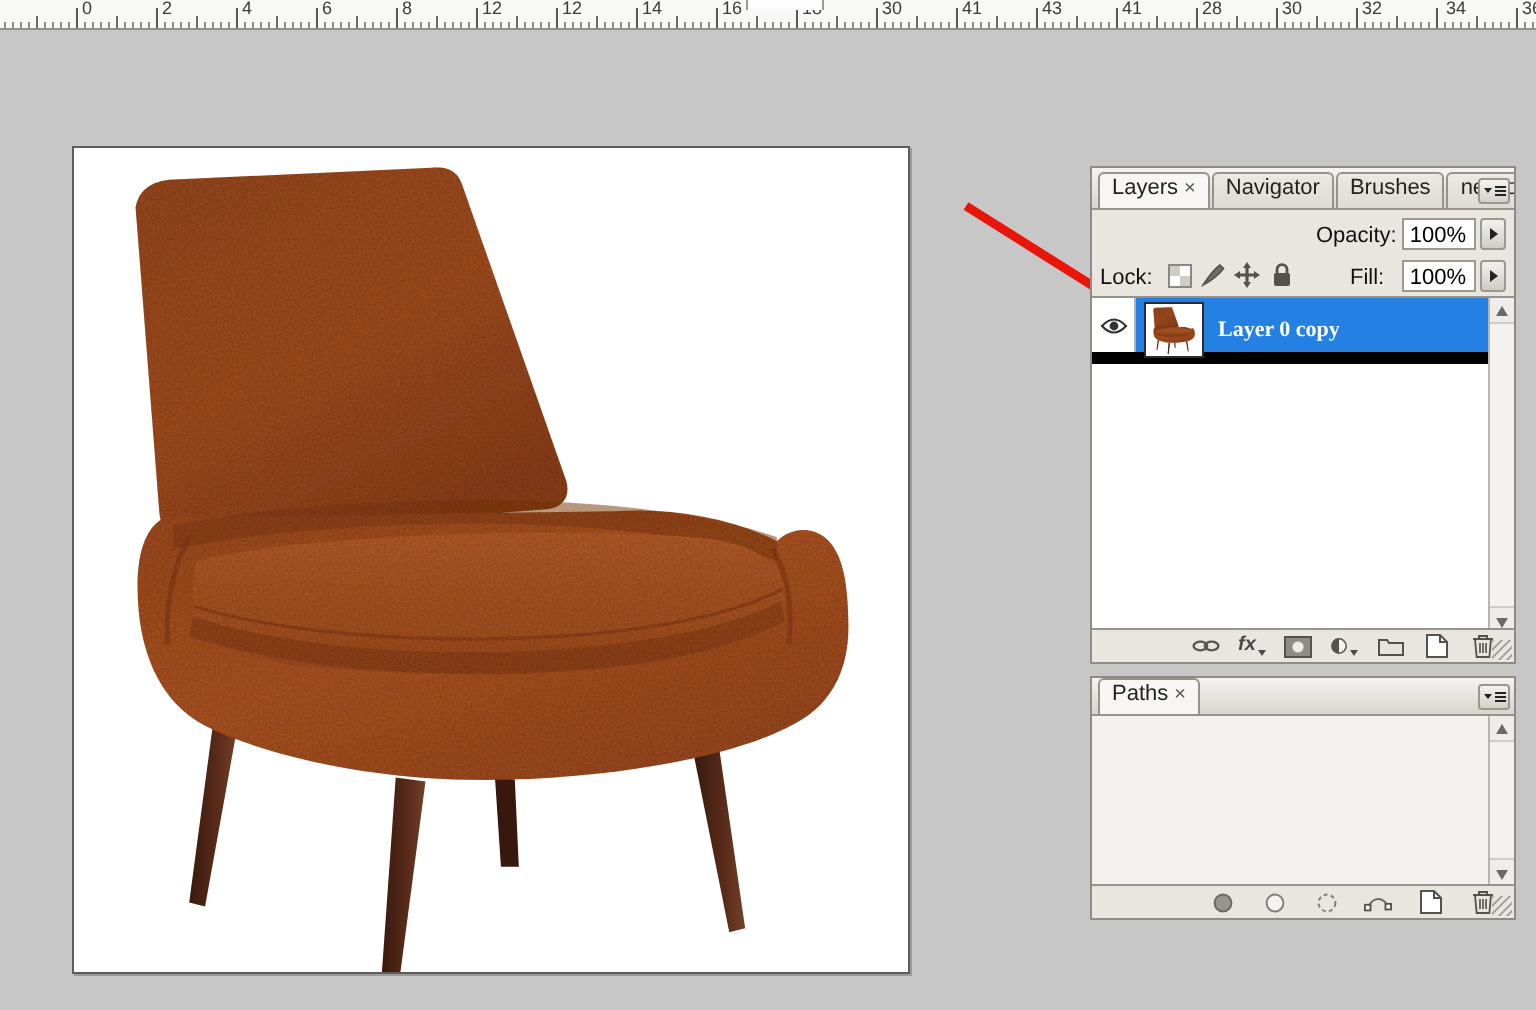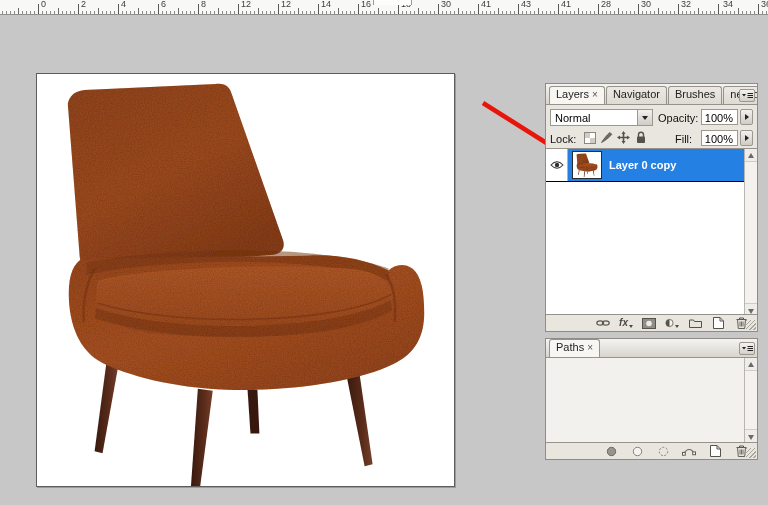--- a/index.html
+++ b/index.html
@@ -101,21 +101,21 @@
     background:linear-gradient(#f2f1ee,#cfccc5); border:1px solid #9b9890; border-radius:2px;
   }
   .spin i { position:absolute; left:4px; top:4px; width:0; height:0; border-top:3.5px solid transparent; border-bottom:3.5px solid transparent; border-left:4px solid #222; }
   .lock-ic { position:absolute; top:46px; width:15px; height:15px; display:flex; align-items:center; justify-content:center; }
 
   .layer-list {
     position:absolute; left:0; top:64px; right:0; height:168px;
     background:#fff; border-top:1px solid #96938c;
   }
   .rows { position:absolute; left:0; top:0; right:13px; bottom:0; }
-  .lrow { position:relative; height:33px; border-bottom:1px solid #000000; background:#fff; }
+  .lrow { position:relative; height:33px; border-bottom:6px solid #000000; background:#fff;font-family:Liberation Serif, serif; }
   .lrow.sel { background:#2580e4; }
   .eye-cell {
     position:absolute; left:0; top:0; width:22px; height:100%;
     background:#fff; border-right:1px solid #b5b2ac;
     display:flex; align-items:center; justify-content:center;
   }
   .thumb {
     position:absolute; left:26px; top:2px; width:30px; height:28px;
     background:#fff; border:1px solid #2b2b2b; display:flex; align-items:center; justify-content:center;
   }
@@ -244,26 +244,20 @@
         <div class="tab" style="max-width:47px"><span>ne Source</span></div>
       </div>
       <div class="flyout">
         <svg width="11" height="8" viewBox="0 0 11 8" class="icon-svg">
           <polygon points="0,2 4,2 2,4.5" fill="#222"></polygon>
           <path d="M5.5,1.5 H11 M5.5,3.5 H11 M5.5,5.5 H11" stroke="#222" stroke-width="1"></path>
         </svg>
       </div>
     </div>
 
-    <div class="combo">
-      <span class="val">Normal</span>
-      <span class="dd-btn">
-          <i></i>
-        </span>
-    </div>
     <span class="lbl" style="left:112px; top:28px">Opacity:</span>
     <div class="valbox" style="left:155px; top:25px">100%</div>
     <div class="spin" style="left:194px; top:25px">
         <i></i>
       </div>
 
     <span class="lbl" style="left:4px; top:49px">Lock:</span>
     <span class="lock-ic" style="left:36px">
       <svg width="12" height="12" viewBox="0 0 12 12" class="icon-svg">
         <rect x="0.5" y="0.5" width="11" height="11" fill="#fff" stroke="#8a8781"></rect>

